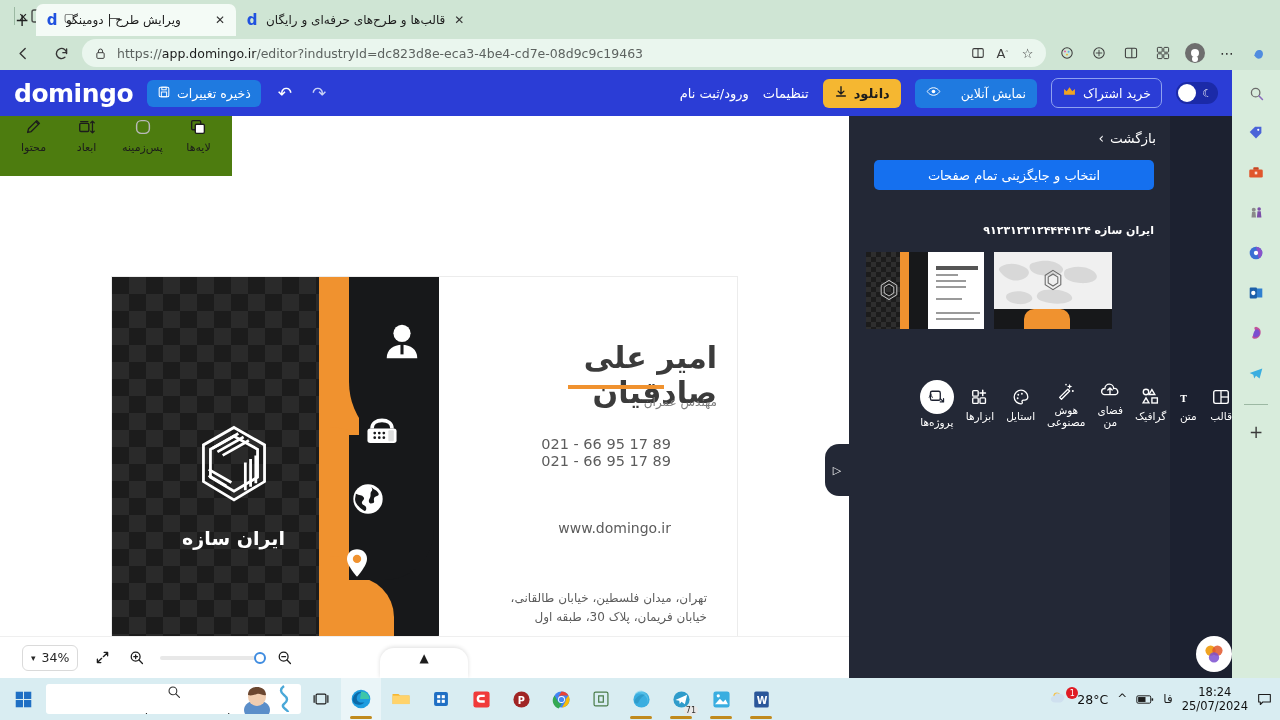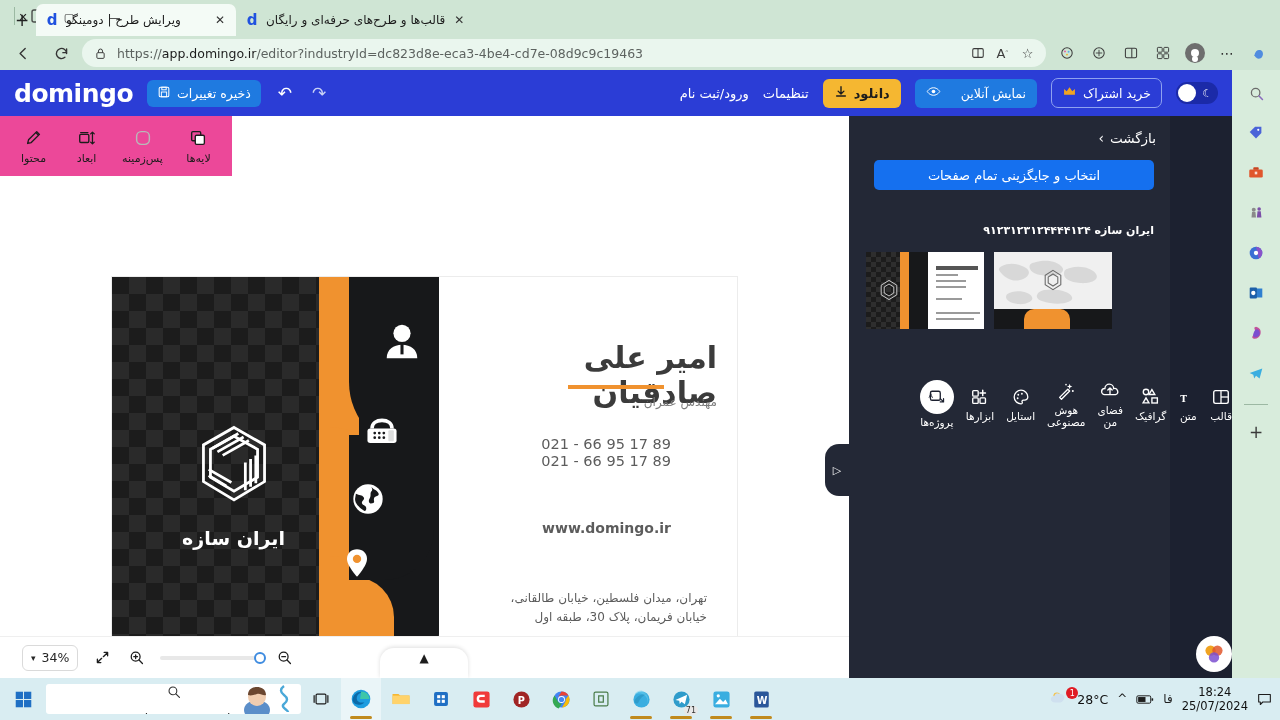--- a/index.html
+++ b/index.html
@@ -139,22 +139,22 @@
   .toggle {
     width: 42px; height: 22px; border-radius: 11px; background: #1b2aa8;
     position: relative; display: flex; align-items: center;
   }
   .toggle .knob { position: absolute; left: 2px; width: 18px; height: 18px; border-radius: 50%; background: #fff; }
   .toggle .moon { position: absolute; right: 6px; color: #fff; font-size: 11px; }
 
   
   .tool-strip {
     position: absolute; top: 46px; left: 0; width: 232px; height: 60px;
-    display: flex; flex-direction: row-reverse; align-items: center; justify-content: flex-end;
-    gap: 18px; padding: 0 16px; background: #ec4899;
+    display: flex; flex-direction: row-reverse; justify-content: flex-end;
+    gap: 18px; padding: 0 16px; background: #4d7c0f;
   }
   .tool-item { display: flex; flex-direction: column; align-items: center; gap: 3px; width: 48px; }
   .tool-item .ti-ic { height: 22px; display:flex;align-items:center;justify-content:center; color:#1c1c1c; }
   .tool-item .ti-lb { font-size: 11px; color: #1c1c1c; white-space: nowrap; }
 
   
   .canvas-area {
     position: absolute; top: 106px; left: 0; width: 849px; height: 502px;
     background: #ffffff; overflow: hidden;
   }
@@ -204,21 +204,21 @@
   .cust-role {
     position: absolute; right: 17px; top: 118px; width: 250px; text-align: right;
     font-size: 12px; color: #7d7d7d;
   }
   .phones {
     position: absolute; right: 63px; top: 160px; text-align: right;
     font-size: 14.5px; color: #5c5c5c; line-height: 1.0; direction: ltr;
   }
   .phones div { margin-bottom: 2px; }
   .web {
-    position: absolute; right: 63px; top: 243px; font-size: 14px; color: #5c5c5c; direction: ltr; font-weight: bold;
+    position: absolute; right: 63px; top: 243px; font-size: 14px; color: #5c5c5c; direction: ltr;
   }
   .addr {
     position: absolute; right: 27px; top: 312px; width: 240px; text-align: right;
     font-size: 12px; color: #5c5c5c; line-height: 1.6;
   }
 
   .help-btn {
     position: absolute; left: 28px; top: 465px; width: 46px; height: 46px;
     border-radius: 50%; border: 2px solid #1f7ae0; color: #1f7ae0;
     display: flex; align-items: center; justify-content: center; font-size: 21px;

